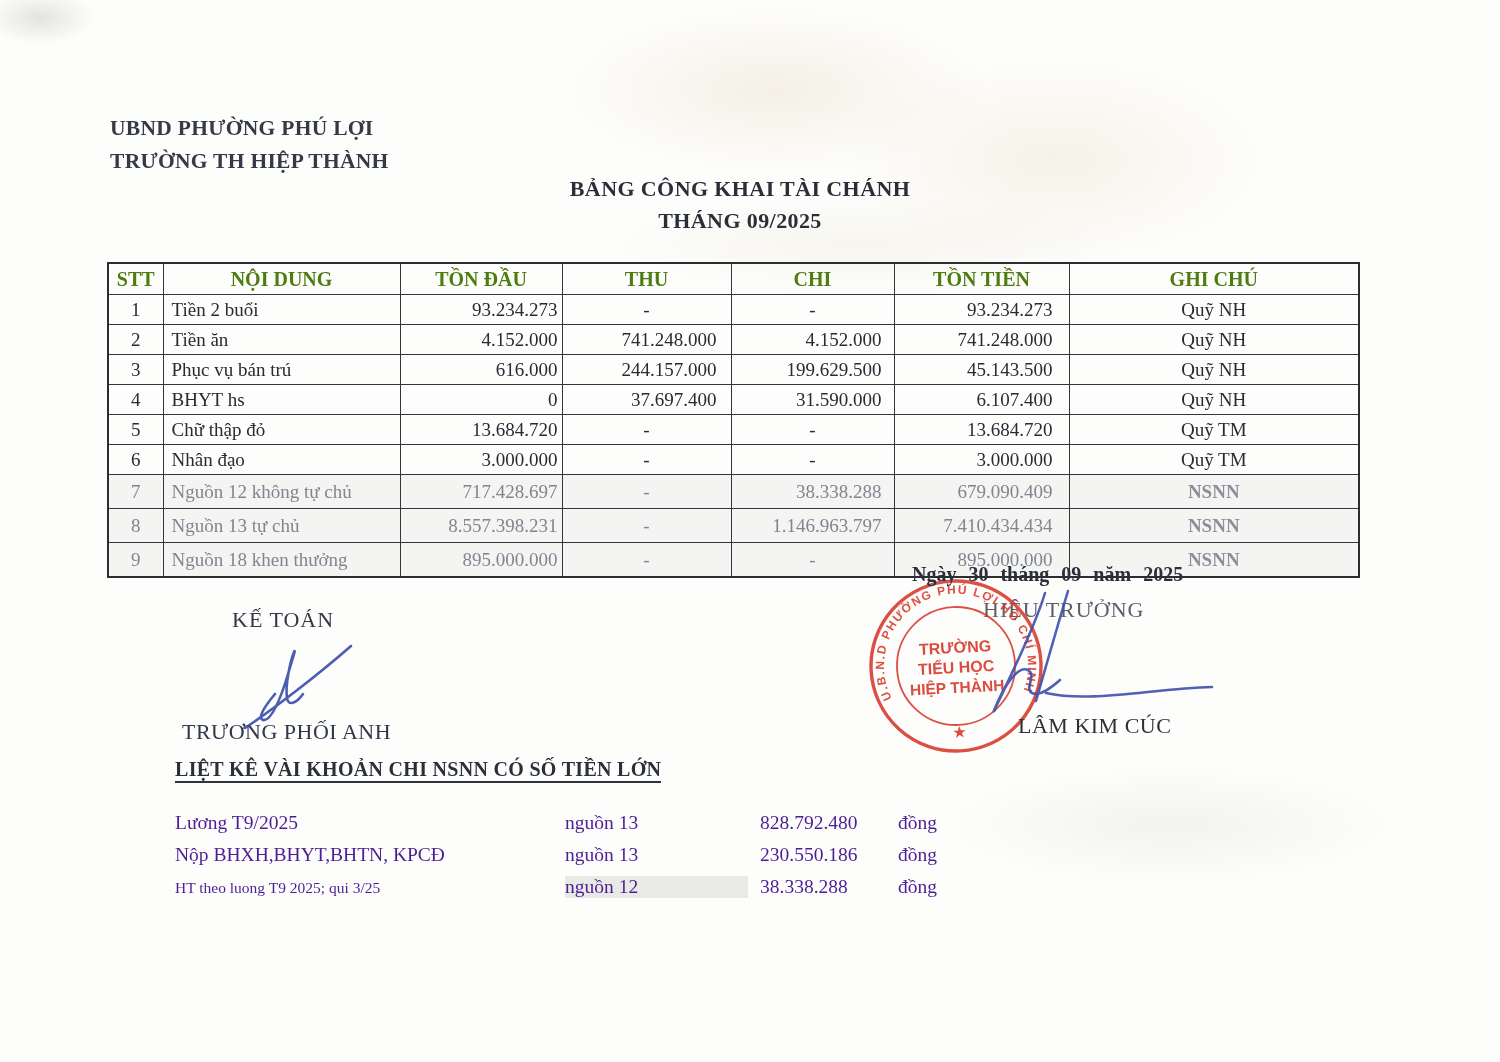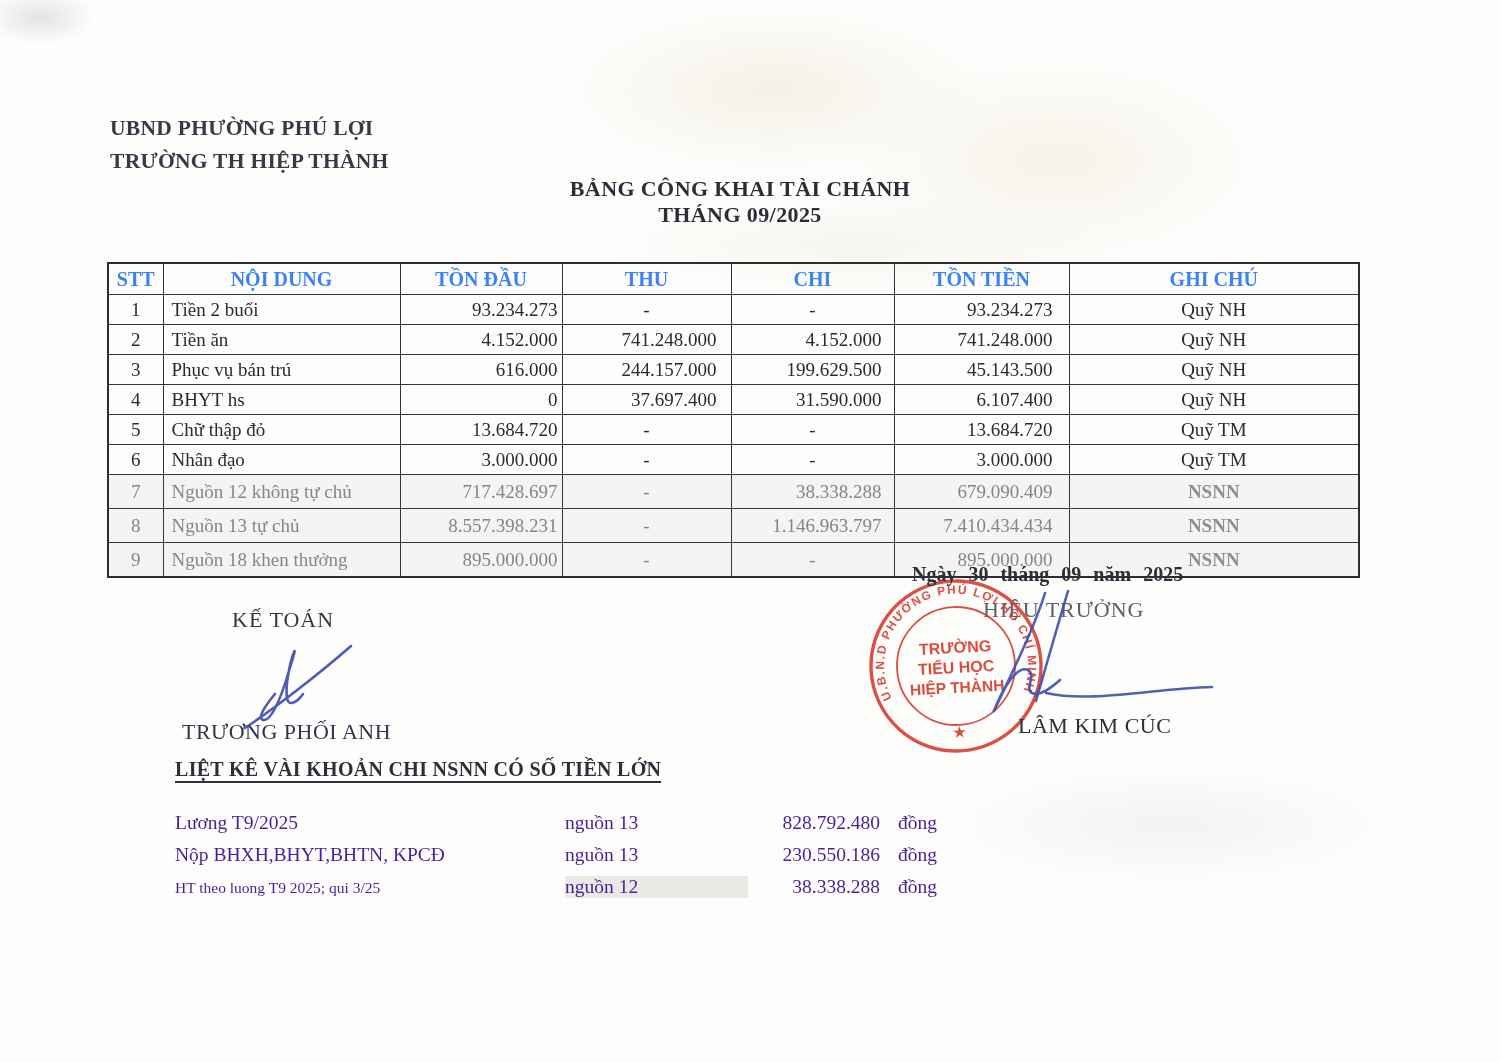--- a/index.html
+++ b/index.html
@@ -12,27 +12,27 @@
   .smudge { position:absolute; pointer-events:none; border-radius:50%; }
   .smudge.s1 { left:560px; top:5px;  width:430px; height:170px; background:radial-gradient(ellipse at center, rgba(224,211,175,0.30), rgba(224,211,175,0) 70%); }
   .smudge.s2 { left:840px; top:55px; width:430px; height:210px; background:radial-gradient(ellipse at center, rgba(229,217,183,0.30), rgba(229,217,183,0) 70%); }
   .smudge.s3 { left:600px; top:195px;width:520px; height:100px; background:radial-gradient(ellipse at center, rgba(226,220,197,0.25), rgba(226,220,197,0) 70%); }
   .smudge.s4 { left:940px; top:765px;width:460px; height:120px; background:radial-gradient(ellipse at center, rgba(205,204,198,0.22), rgba(205,204,198,0) 70%); }
   .smudge.s5 { left:-15px; top:-10px;width:110px; height:55px;  background:radial-gradient(ellipse at center, rgba(150,150,150,0.25), rgba(150,150,150,0) 70%); }
 
   .org-block { position:absolute; left:110px; top:112px; font-size:21.5px; line-height:33px; color:#343a46; letter-spacing:0.3px;font-weight:bold; }
   .title-block { position:absolute; left:400px; top:176px; width:680px; text-align:center; }
   .title-line { font-weight:bold; font-size:22px; color:#2a2e38; letter-spacing:0.4px; }
-  .title-line + .title-line { margin-top:0; }
+  .title-line + .title-line { margin-top:6px; }
 
   table.fin { position:absolute; left:107px; top:262px; width:1251px;
     border-collapse:collapse; table-layout:fixed; font-size:19px; }
   table.fin th, table.fin td { border:1.6px solid #35363a; padding:0 6px; white-space:nowrap; overflow:hidden; }
   table.fin { border:2px solid #2c2d31; }
-  table.fin th { font-weight:bold; font-size:20px; text-align:center; height:30px; color:#3b82f6; }
+  table.fin th { font-weight:bold; font-size:20px; text-align:center; height:30px; color:#4d7c0f; }
   table.fin td { height:29px; }
   tr.faded td { height:33px; color:#80858f; background:rgba(214,214,209,0.22); }
   tr.faded td.c-ghichu { font-weight:bold; color:#8a8f99; }
   .c-stt { text-align:center; }
   .c-nd  { text-align:left; padding-left:8px !important; }
   .c-num { text-align:right; }
   .c-tondau  { padding-right:4px !important; }
   .c-thu     { padding-right:14px !important; }
   .c-chi     { padding-right:12px !important; }
   .c-toncuoi { padding-right:16px !important; }
@@ -46,21 +46,21 @@
   .sig-name-right  { position:absolute; left:1018px; top:713px; font-size:22px; letter-spacing:0.5px; color:#2c3039; z-index:4; }
 
   .stamp-svg { position:absolute; left:861px; top:571px; width:190px; height:190px; z-index:2; transform:rotate(-3deg); }
   .sig-left-svg  { position:absolute; left:233px; top:636px; width:130px; height:95px; z-index:3; }
   .sig-right-svg { position:absolute; left:950px; top:585px; width:280px; height:140px; z-index:3; }
 
   .detail-heading { position:absolute; left:175px; top:758px; font-weight:bold; font-size:20px; letter-spacing:0.3px;
     border-bottom:2px solid #2f333d; padding-bottom:0; color:#2b2f3a; }
   .detail-items { position:absolute; left:175px; top:812px; }
   .detail-row { display:grid; grid-template-columns:390px 195px 120px 80px; align-items:baseline; margin-bottom:10px; font-size:19.5px; color:#4c1d95; }
-  .detail-row .d-amount { text-align:right; }
+  .detail-row .d-amount { text-align:left; }
   .detail-row .d-unit { padding-left:18px; }
   .detail-row.small .d-label { font-size:15.5px; }
   .d-source.highlight { background:#e9e9e5; display:inline-block; width:183px; }
 </style>
 </head>
 <body>
 
 <div class="page">
 
   <div class="smudge s1"></div>

